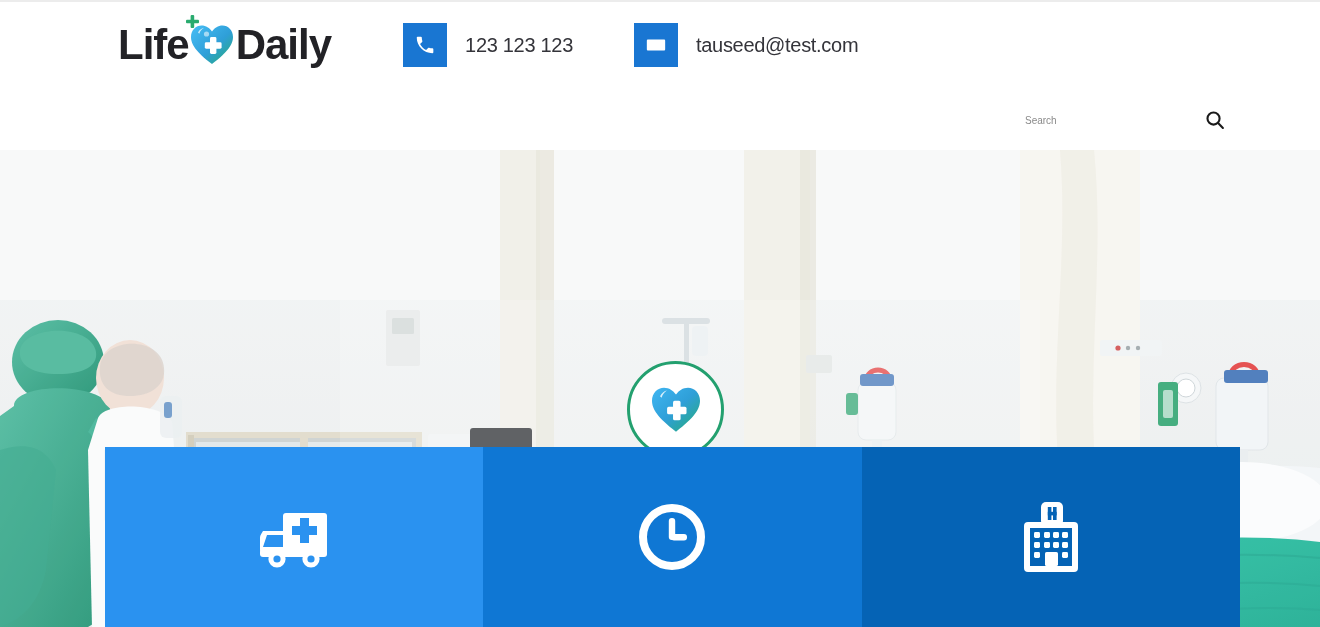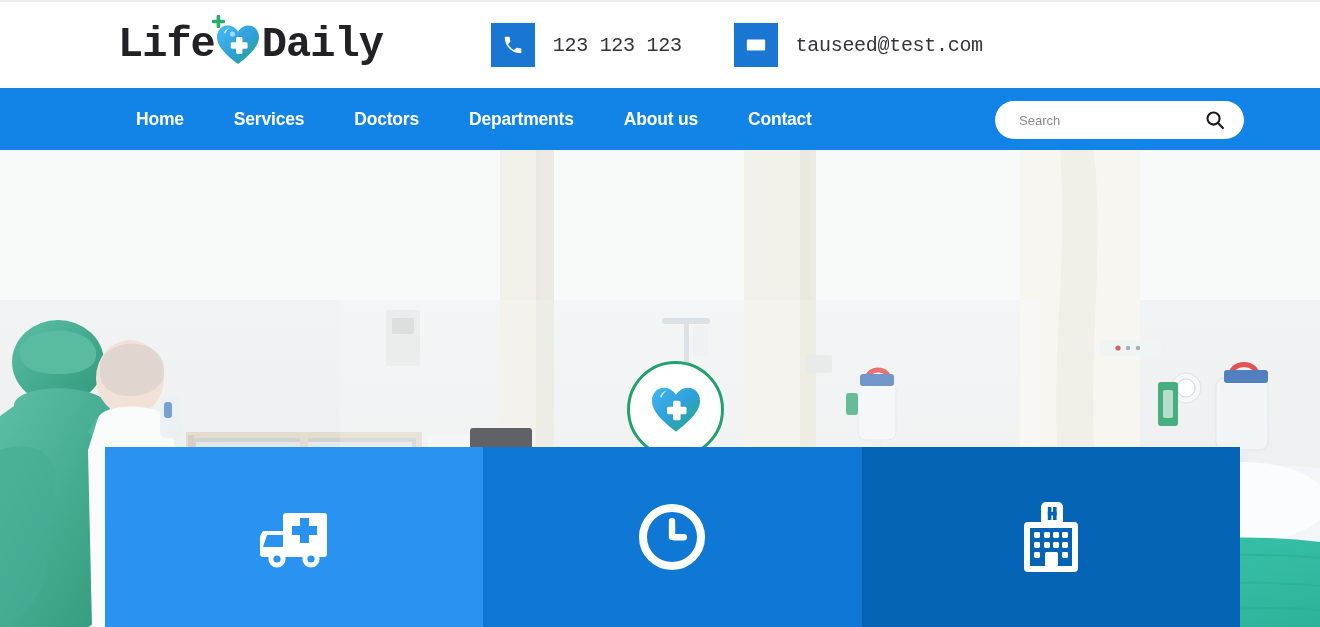--- a/index.html
+++ b/index.html
@@ -7,31 +7,31 @@
     width: 1320px; height: 627px;
     font-family: "Liberation Sans", sans-serif;
     overflow: hidden; background: #ffffff;
   }
   .page { position: relative; width: 1320px; height: 627px; overflow: hidden; }
 
   
   .topbar {
     position: absolute; top: 0; left: 0; width: 1320px; height: 88px;
     background: #ffffff; border-top: 2px solid #ececec;
-    display: flex; align-items: center; font-family: Liberation Mono, monospace;
+    display: flex; align-items: center;
   }
   .brand {
     margin-left: 118px; display: flex; align-items: center;
     font-size: 42px; font-weight: bold; letter-spacing: -1px;
     color: #222226; user-select: none;
   }
   .brand .word { line-height: 1; }
   .brand-heart { position: relative; width: 44px; height: 42px; margin: 0 2px 0 1px; display: inline-block; }
 
-  .contact-group { display: flex; align-items: center; margin-left: 108px; }
+  .contact-group { display: flex; align-items: center; margin-left: 72px; gap: 9px; }
   .contact-item { display: flex; align-items: center; margin-right: 52px; }
   .contact-item:last-child { margin-right: 0; }
   .cbox {
     width: 44px; height: 44px; background: #1976d2;
     display: flex; align-items: center; justify-content: center;
     flex: 0 0 auto;
   }
   .cbox svg { display: block; }
   .ctext {
     margin-left: 18px; font-size: 20px; color: #34343a;
@@ -50,21 +50,21 @@
     letter-spacing: -0.2px;
   }
   .navlink:last-child { margin-right: 0; }
   .searchwrap {
     position: absolute; right: 76px; top: 101px;
     width: 249px; height: 38px; background: #ffffff;
     border-radius: 19px; display: flex; align-items: center;
   }
   .searchwrap input {
     border: 0; outline: 0; background: transparent;
-    margin-left: 24px; width: 175px; font-size: 13px;
+    margin-left: 30px; width: 175px; font-size: 10px;
     color: #14532d; font-family: "Liberation Sans", sans-serif;
   }
   .searchwrap input::placeholder { color: #8a8a8a; }
   .search-btn {
     margin-left: auto; margin-right: 18px; cursor: pointer;
     display: flex; align-items: center;
   }
 
   
   .hero {
@@ -145,30 +145,20 @@
             <path d="M3 6h18c.6 0 1 .4 1 1v10c0 .6-.4 1-1 1H3c-.6 0-1-.4-1-1V7c0-.6.4-1 1-1zm9 7L4.2 7.6h15.6L12 13z"></path>
           </svg>
         </span>
         <span class="ctext">tauseed@test.com</span>
       </div>
 
 
     </div>
   </div>
 
-  <div class="navbar">
-    <div class="navlinks">
-      <span class="navlink">Home</span>
-      <span class="navlink">Services</span>
-      <span class="navlink">Doctors</span>
-      <span class="navlink">Departments</span>
-      <span class="navlink">About us</span>
-      <span class="navlink">Contact</span>
-    </div>
-  </div>
 
   <div class="searchwrap">
     <input type="text" value="" placeholder="Search" style="">
     <span class="search-btn">
       <svg width="22" height="22" viewBox="0 0 24 24" fill="none" stroke="#1a1a1a" stroke-width="2.3">
         <circle cx="10.4" cy="10.4" r="6.6"></circle>
         <line x1="15.4" y1="15.4" x2="20.6" y2="20.6" stroke-linecap="round"></line>
       </svg>
     </span>
   </div>

